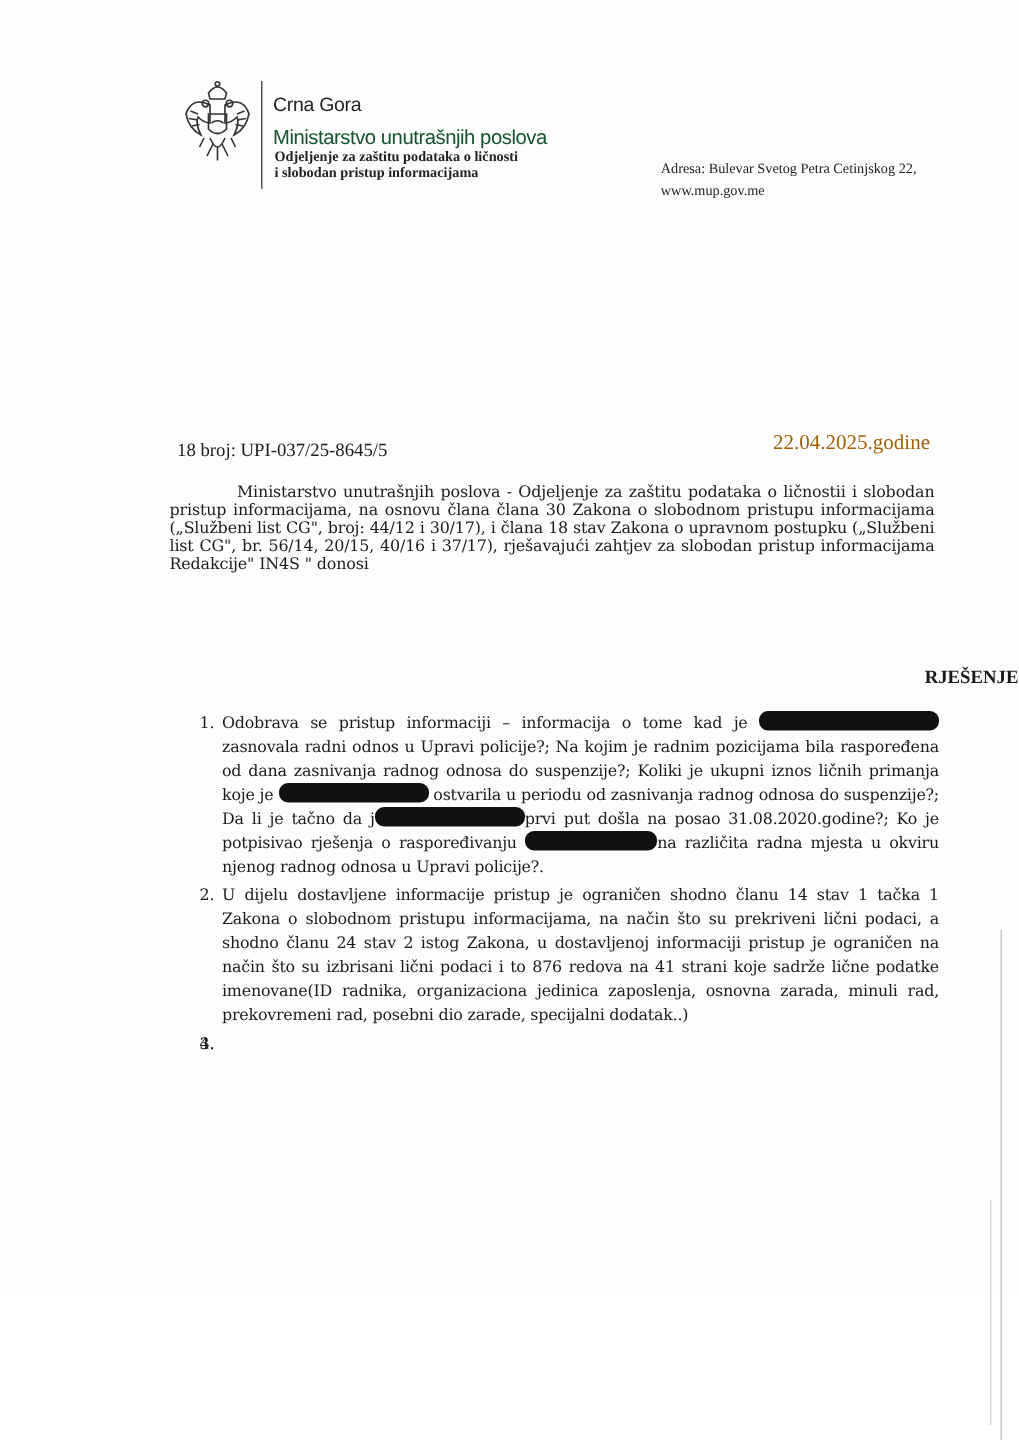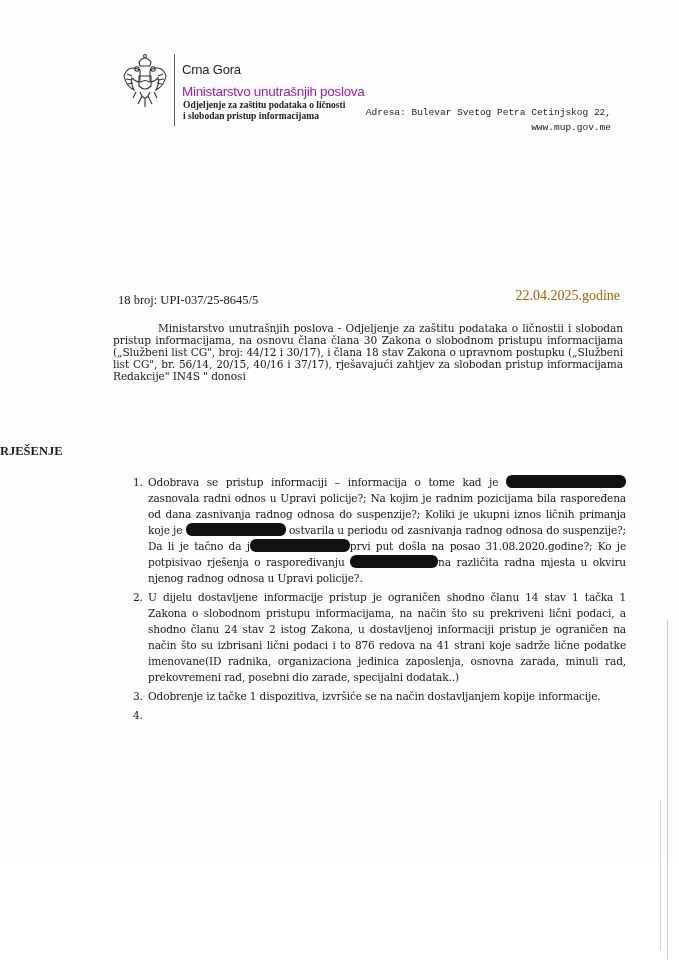--- a/index.html
+++ b/index.html
@@ -39,37 +39,36 @@
       font-family: "Liberation Sans", sans-serif;
       font-size: 13px;
       color: #222;
       letter-spacing: -0.2px;
     }
     .ministry {
       position: absolute;
       left: 182px; top: 84px;
       font-family: "Liberation Sans", sans-serif;
       font-size: 13.5px;
-      color: #a21caf;
+      color: #14532d;
       letter-spacing: -0.3px;
     }
     .dept {
       position: absolute;
       left: 183px; top: 100px;
       font-family: "Liberation Serif", serif;
       font-weight: bold;
       font-size: 9.5px;
       line-height: 11px;
       color: #222;
     }
     .address {
       position: absolute;
       right: 68px; top: 106px;
-      text-align: right;
-      font-family: Liberation Mono, monospace;
+      font-family: Liberation Serif, serif;
       font-size: 9.5px;
       line-height: 14.5px;
       color: #222;
     }
     
     .ref-number {
       position: absolute;
       left: 118px; top: 262px;
       font-size: 12.5px;
       color: #1a1a1a;
@@ -91,21 +90,21 @@
       line-height: 12px;
       text-align: justify;
       text-indent: 45px;
       color: #1a1a1a;
       letter-spacing: -0.1px;
     }
     .title {
       position: absolute;
       left: 0; top: 444px;
       width: 679px;
-      text-align: left;
+      text-align: right;
       font-family: "Liberation Serif", serif;
       font-weight: bold;
       font-size: 12.5px;
       color: #1a1a1a;
     }
     
     .disposition {
       position: absolute;
       left: 126px; top: 474px;
       width: 500px;
@@ -192,21 +191,20 @@
     <li>
       <span class="num">1.</span>
       <span>Odobrava se pristup informaciji – informacija o tome kad je </span><span class="redact" style="width:120px"></span><span> zasnovala radni odnos u Upravi policije?; Na kojim je radnim pozicijama bila raspoređena od dana zasnivanja radnog odnosa do suspenzije?; Koliki je ukupni iznos ličnih primanja koje je </span><span class="redact" style="width:100px"></span><span> ostvarila u periodu od zasnivanja radnog odnosa do suspenzije?; Da li je tačno da j</span><span class="redact" style="width:100px"></span><span>prvi put došla na posao 31.08.2020.godine?; Ko je potpisivao rješenja o raspoređivanju </span><span class="redact" style="width:88px"></span><span>na različita radna mjesta u okviru njenog radnog odnosa u Upravi policije?.</span>
     </li>
     <li>
       <span class="num">2.</span>
       <span>U dijelu dostavljene informacije pristup je ograničen shodno članu 14 stav 1 tačka 1 Zakona o slobodnom pristupu informacijama, na način što su prekriveni lični podaci, a shodno članu 24 stav 2 istog Zakona, u dostavljenoj informaciji pristup je ograničen na način što su izbrisani lični podaci i to 876 redova na 41 strani koje sadrže lične podatke imenovane(ID radnika, organizaciona jedinica zaposlenja, osnovna zarada, minuli rad, prekovremeni rad, posebni dio zarade,  specijalni dodatak..)</span>
     </li>
     <li>
       <span class="num">3.</span>
-      <span>Odobrenje iz tačke 1 dispozitiva, izvršiće se na način dostavljanjem kopije informacije.</span>
     </li>
     <li>
       <span class="num">4.</span>
     </li>
   </ol>
 
   <div class="scan-line" style="left:667px; top:620px; height:340px;"></div>
   <div class="scan-line" style="left:660px; top:800px; height:150px; background:#d8d8d8;"></div>
 </div>
 

